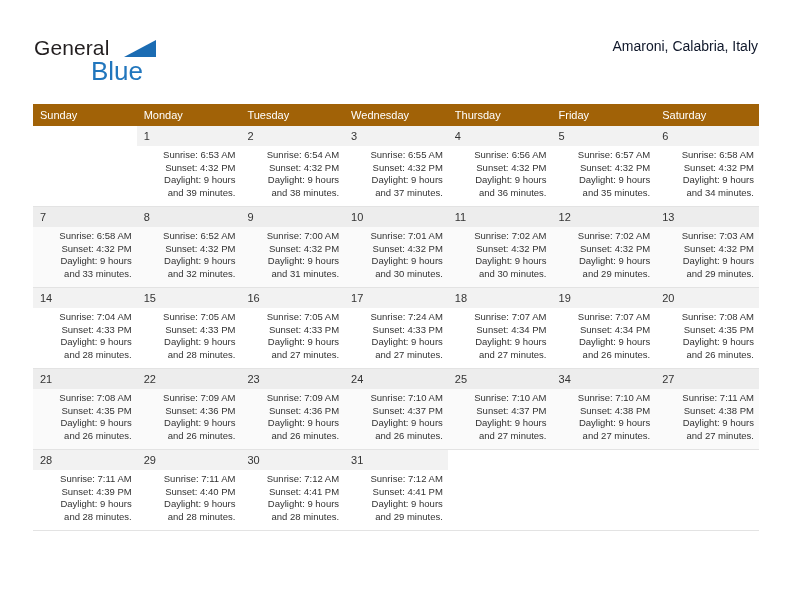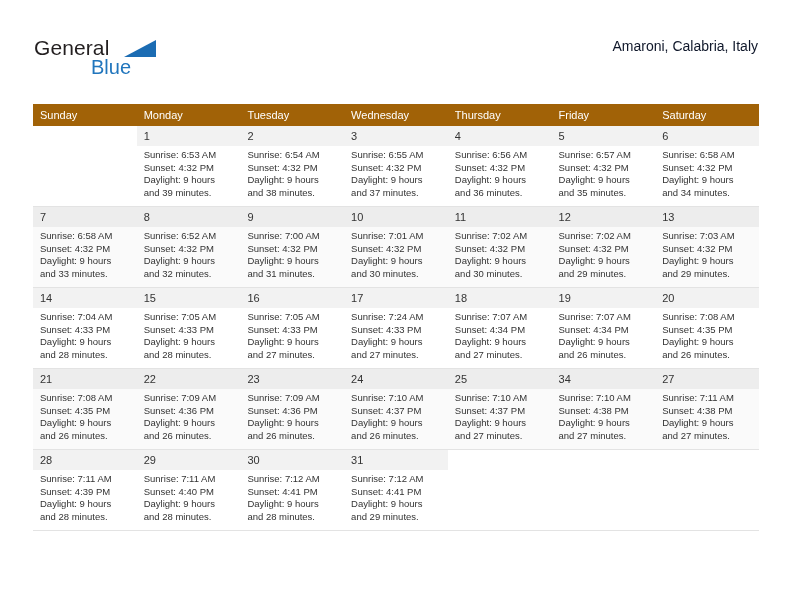--- a/index.html
+++ b/index.html
@@ -43,21 +43,21 @@
     top: 0;
     font-size: 21px;
     letter-spacing: 0.1px;
     color: #231f20;
     font-family: "Liberation Sans", sans-serif;
   }
   .brand-blue {
     position: absolute;
     left: 57px;
     top: 20px;
-    font-size: 20px;
+    font-size: 26px;
     color: #2176bd;
     font-family: "Liberation Sans", sans-serif;
     text-align: center;
   }
   .brand-triangle {
     position: absolute;
     left: 90px;
     top: 4px;
     width: 0;
     height: 0;
@@ -135,20 +135,21 @@
     background: #ededed;
   }
   .cell.empty .daynum {
     background: transparent;
   }
   .info {
     font-size: 9.5px;
     line-height: 12.6px;
     color: #333333;
     padding: 3px 5px 0 7px;
+    text-align: right;
   }
   .info div {
     white-space: nowrap;
   }
   table.cal tr.week > td {
     border-bottom: 1px solid #e3e3e3;
   }
 </style>
 </head>
 <body>

